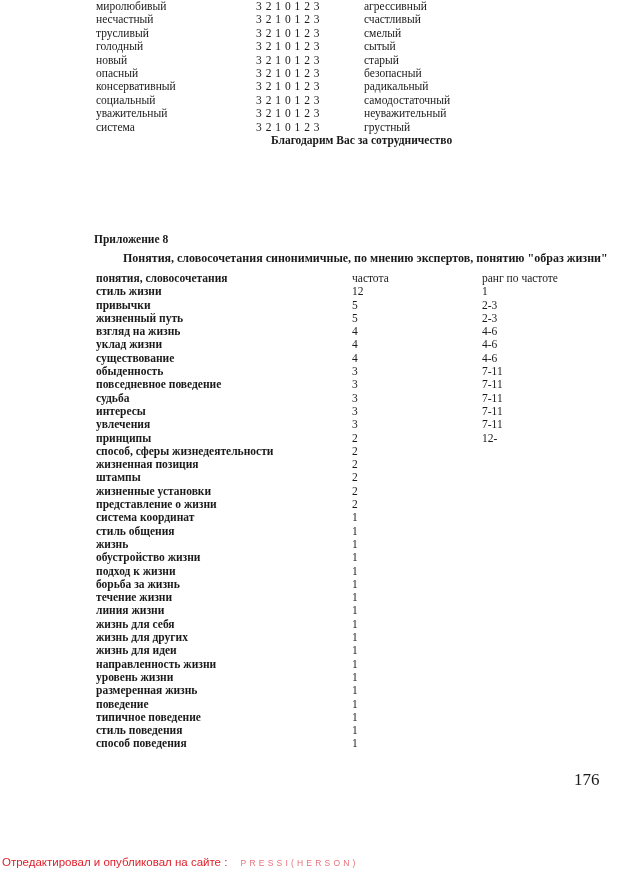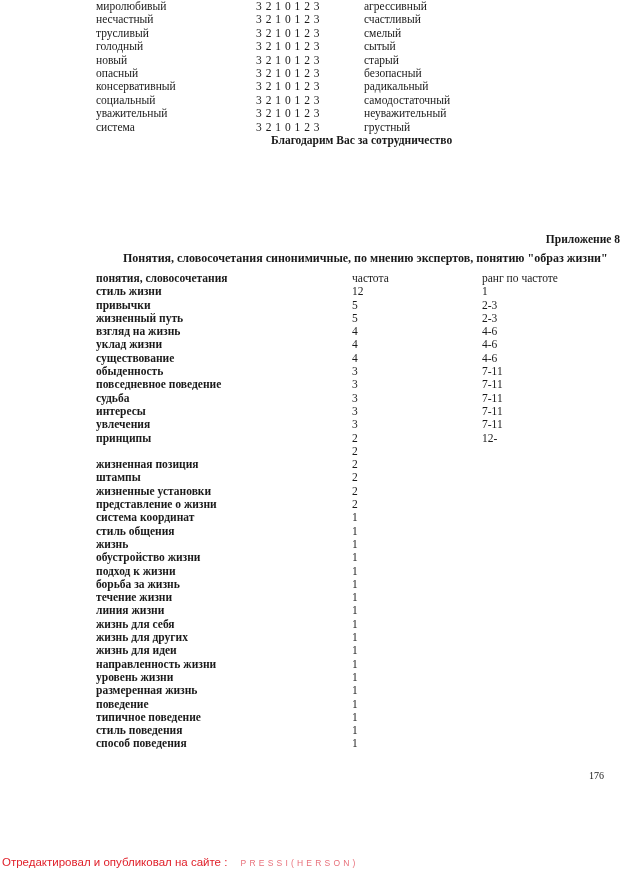--- a/index.html
+++ b/index.html
@@ -37,21 +37,22 @@
       left: 271px;
       font-weight: bold;
       font-size: 11.5px;
       white-space: nowrap;
     }
     .appendix-title {
       position: absolute;
       top: 233px;
       left: 0;
       width: 100%;
-      text-align: right;
+      text-align: left;
+      padding-left: 94px;
       box-sizing: border-box;
       font-weight: bold;
       font-size: 11.5px;
     }
     .appendix-subtitle {
       position: absolute;
       top: 251px;
       left: 123px;
       font-weight: bold;
       font-size: 12px;
@@ -68,22 +69,22 @@
       height: 13.3px;
       line-height: 13.3px;
       white-space: nowrap;
     }
     .freq-row .c1 { position: absolute; left: 0; font-weight: bold; }
     .freq-row .c2 { position: absolute; left: 256px; }
     .freq-row .c3 { position: absolute; left: 386px; }
     .page-number {
       position: absolute;
       top: 770px;
-      left: 589px;
-      font-size: 10px;
+      left: 574px;
+      font-size: 17px;
     }
     .footer {
       position: absolute;
       top: 856px;
       left: 2px;
       font-family: "Liberation Sans", "DejaVu Sans", sans-serif;
       font-size: 11.5px;
       color: #e0202a;
       white-space: nowrap;
     }
@@ -215,20 +216,21 @@
       <span class="c1">увлечения</span>
       <span class="c2">3</span>
       <span class="c3">7-11</span>
     </div>
     <div class="freq-row">
       <span class="c1">принципы</span>
       <span class="c2">2</span>
       <span class="c3">12-</span>
     </div>
     <div class="freq-row">
+      <span class="c1">способ, сферы жизнедеятельности</span>
       <span class="c2">2</span>
       <span class="c3"></span>
     </div>
     <div class="freq-row">
       <span class="c1">жизненная позиция</span>
       <span class="c2">2</span>
       <span class="c3"></span>
     </div>
     <div class="freq-row">
       <span class="c1">штампы</span>

